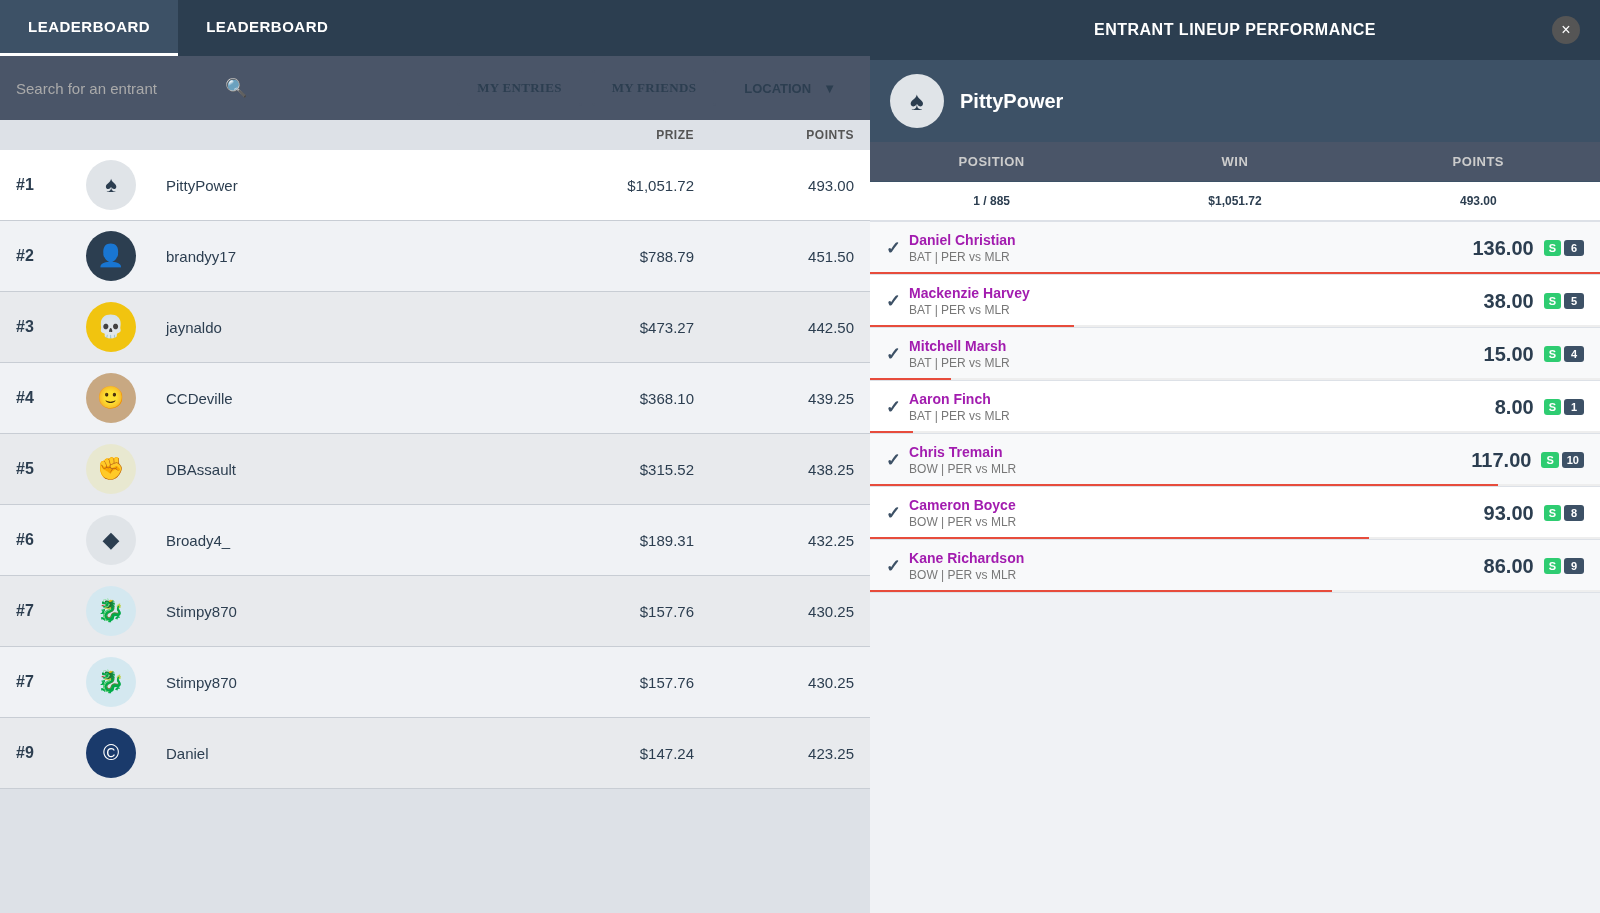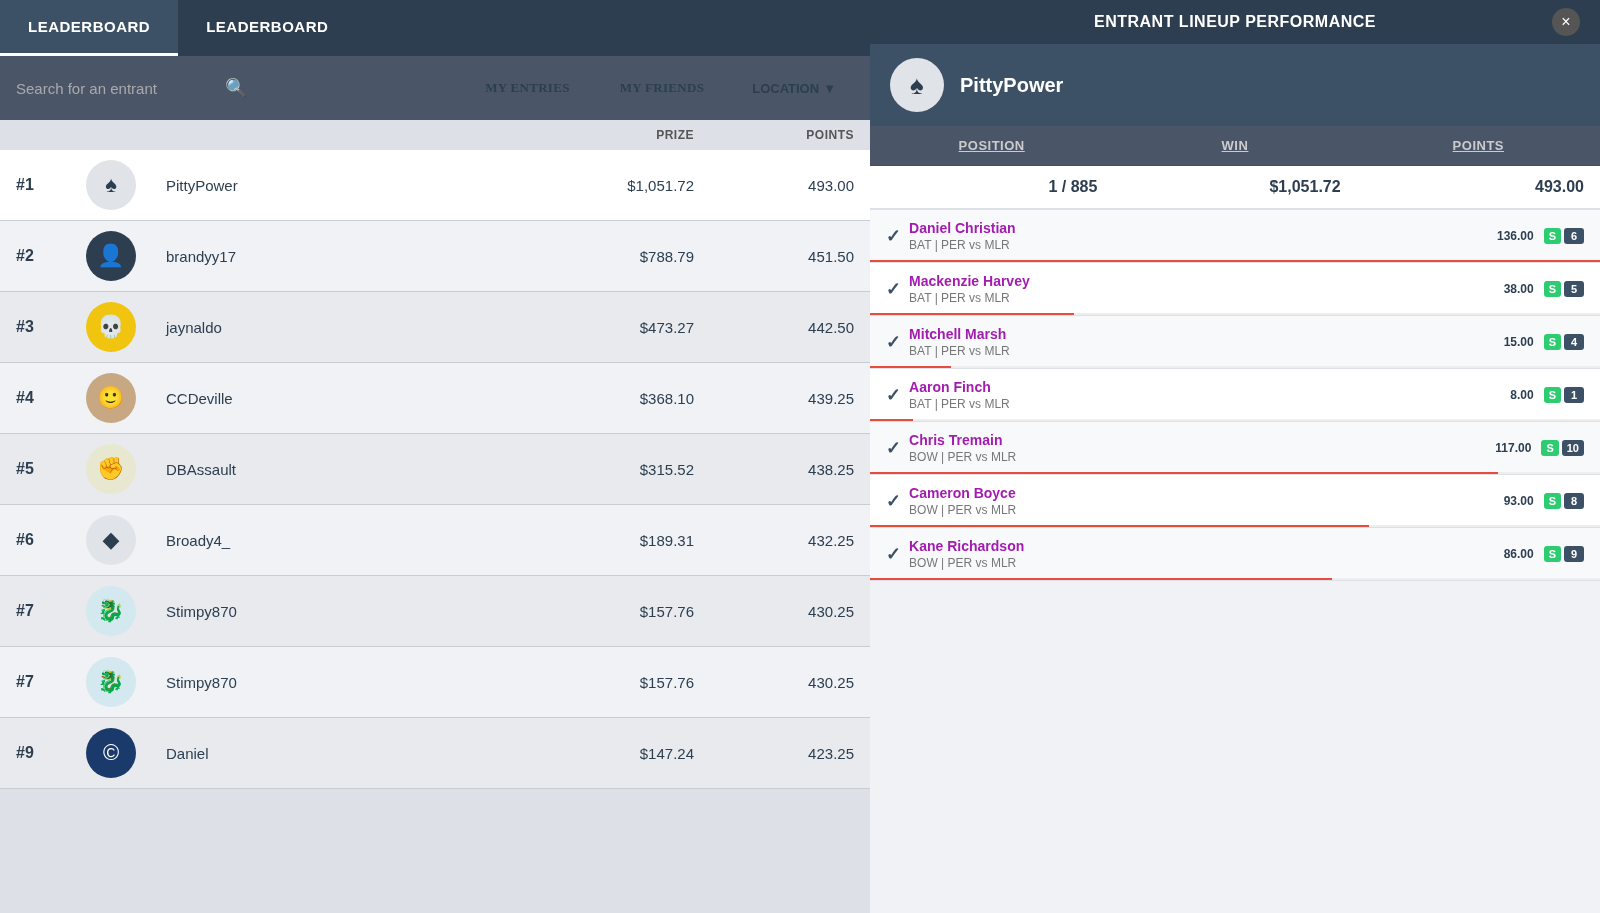--- a/index.html
+++ b/index.html
@@ -76,21 +76,21 @@
     .location-btn {
       padding: 8px 18px;
       border: none;
       background: transparent;
       color: #2c3e50;
       font-weight: bold;
       font-size: 13px;
       cursor: pointer;
       display: flex;
       align-items: center;
-      gap: 4px;
+      gap: 12px;
     }
 
     .table-header {
       display: grid;
       grid-template-columns: 70px 80px 1fr 160px 160px;
       padding: 8px 16px;
       background: #dde1e7;
     }
     .table-header-cell {
       font-weight: bold;
@@ -159,21 +159,21 @@
       background: #f0f2f5;
       display: flex;
       flex-direction: column;
     }
 
     .panel-header {
       background: #2c3e50;
       display: flex;
       align-items: center;
       justify-content: space-between;
-      padding: 8px 20px;
+      padding: 16px 20px;
     }
     .panel-title {
       color: #fff;
       font-weight: bold;
       font-size: 16px;
       letter-spacing: 0.5px;
       flex: 1;
       text-align: center;
     }
     .close-btn {
@@ -220,35 +220,34 @@
       background: #4a5568;
       border-bottom: 1px solid #3d5166;
     }
     .stat-header {
       padding: 12px 16px;
       font-weight: bold;
       font-size: 13px;
       color: #ccc;
       text-align: center;
       letter-spacing: 0.5px;
-      text-decoration: underline;
     }
 
     .stats-values {
       display: grid;
       grid-template-columns: 1fr 1fr 1fr;
       background: #fff;
       border-bottom: 2px solid #dde1e7;
     }
     .stat-value {
       padding: 12px 16px;
-      font-size: 16px;
-      font-weight: bold;
-      color: #2c3e50;
-      text-align: right;
+      font-size: 12px;
+      font-weight: bold;
+      color: #2c3e50;
+      text-align: center;
     }
 
     .player-list {
       flex: 1;
       overflow-y: auto;
     }
 
     .player-row {
       display: flex;
       align-items: center;
@@ -274,21 +273,21 @@
       font-size: 14px;
       color: #a21caf;
     }
     .player-meta {
       font-size: 12px;
       color: #777;
       margin-top: 2px;
     }
 
     .player-score {
-      font-size: 12px;
+      font-size: 20px;
       font-weight: bold;
       color: #2c3e50;
       text-align: right;
       margin-right: 10px;
     }
 
     .badge-group {
       display: flex;
       gap: 3px;
       align-items: center;

